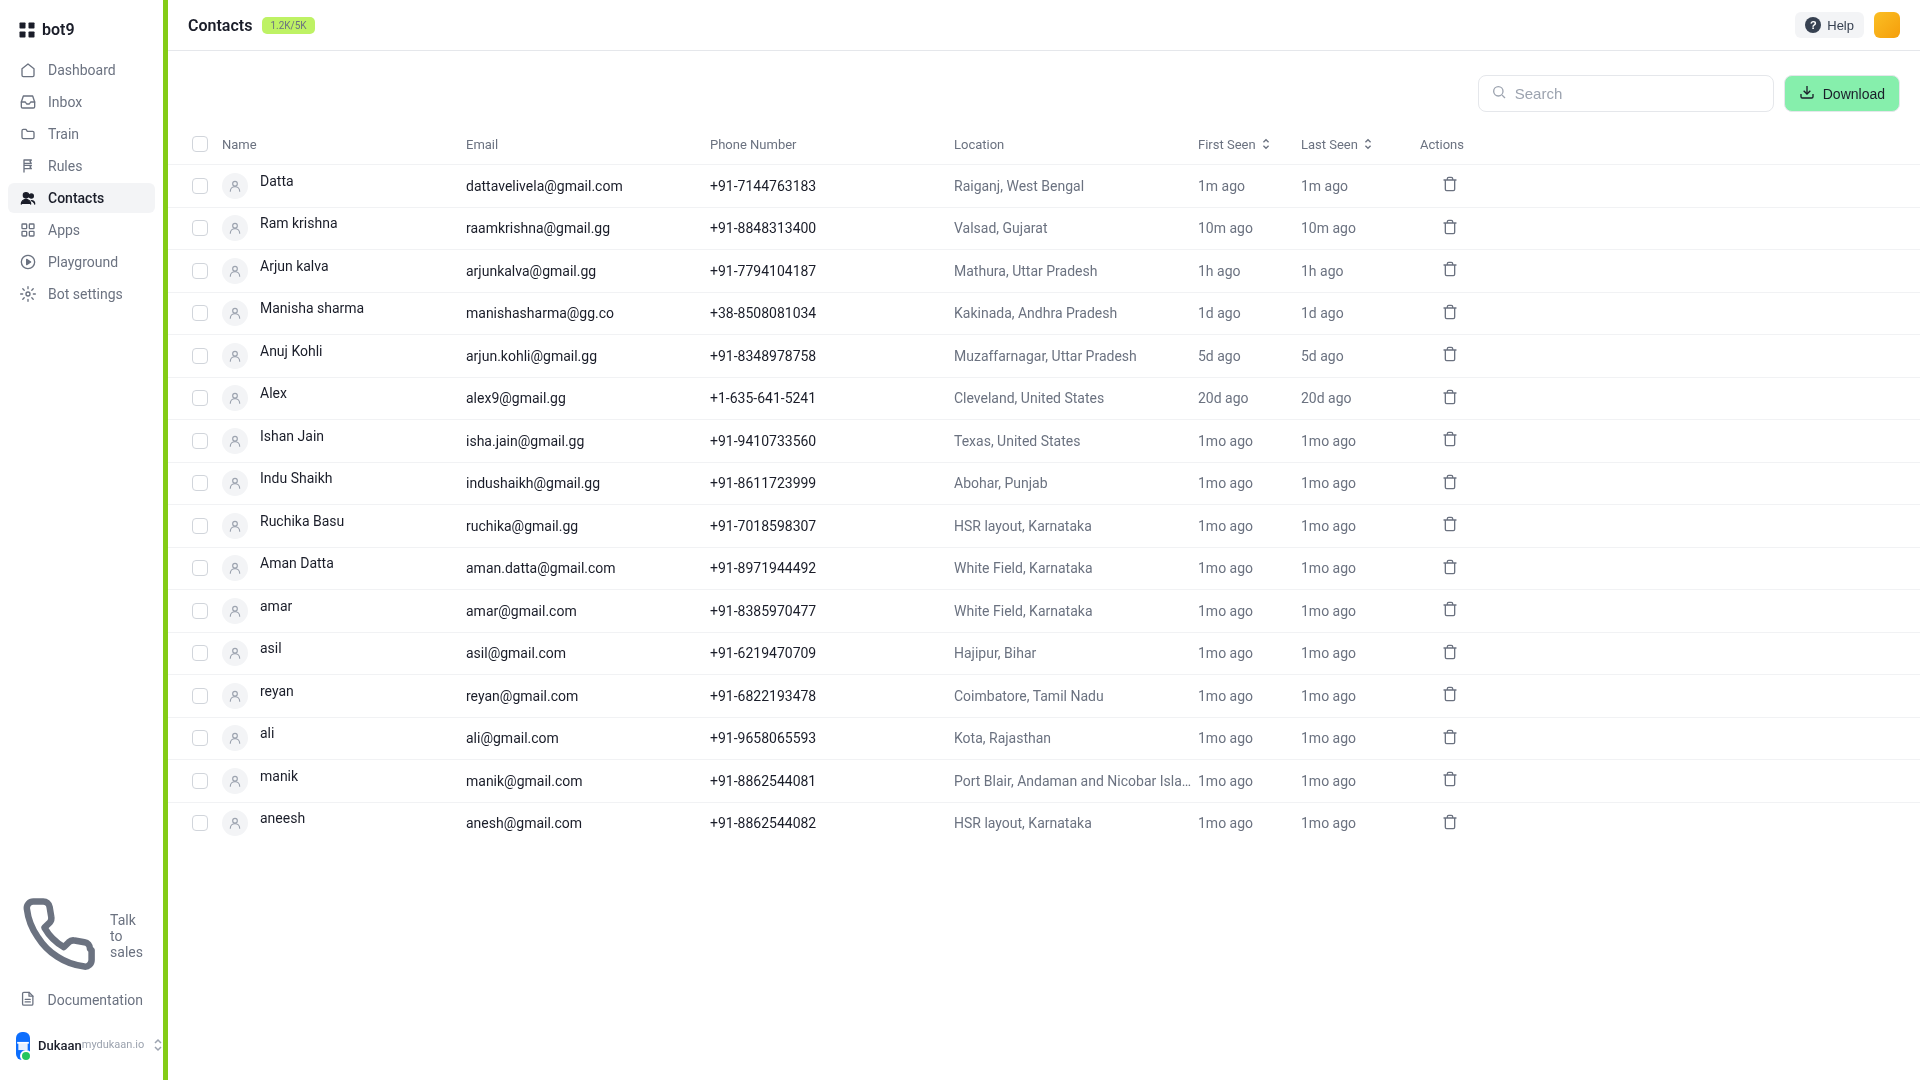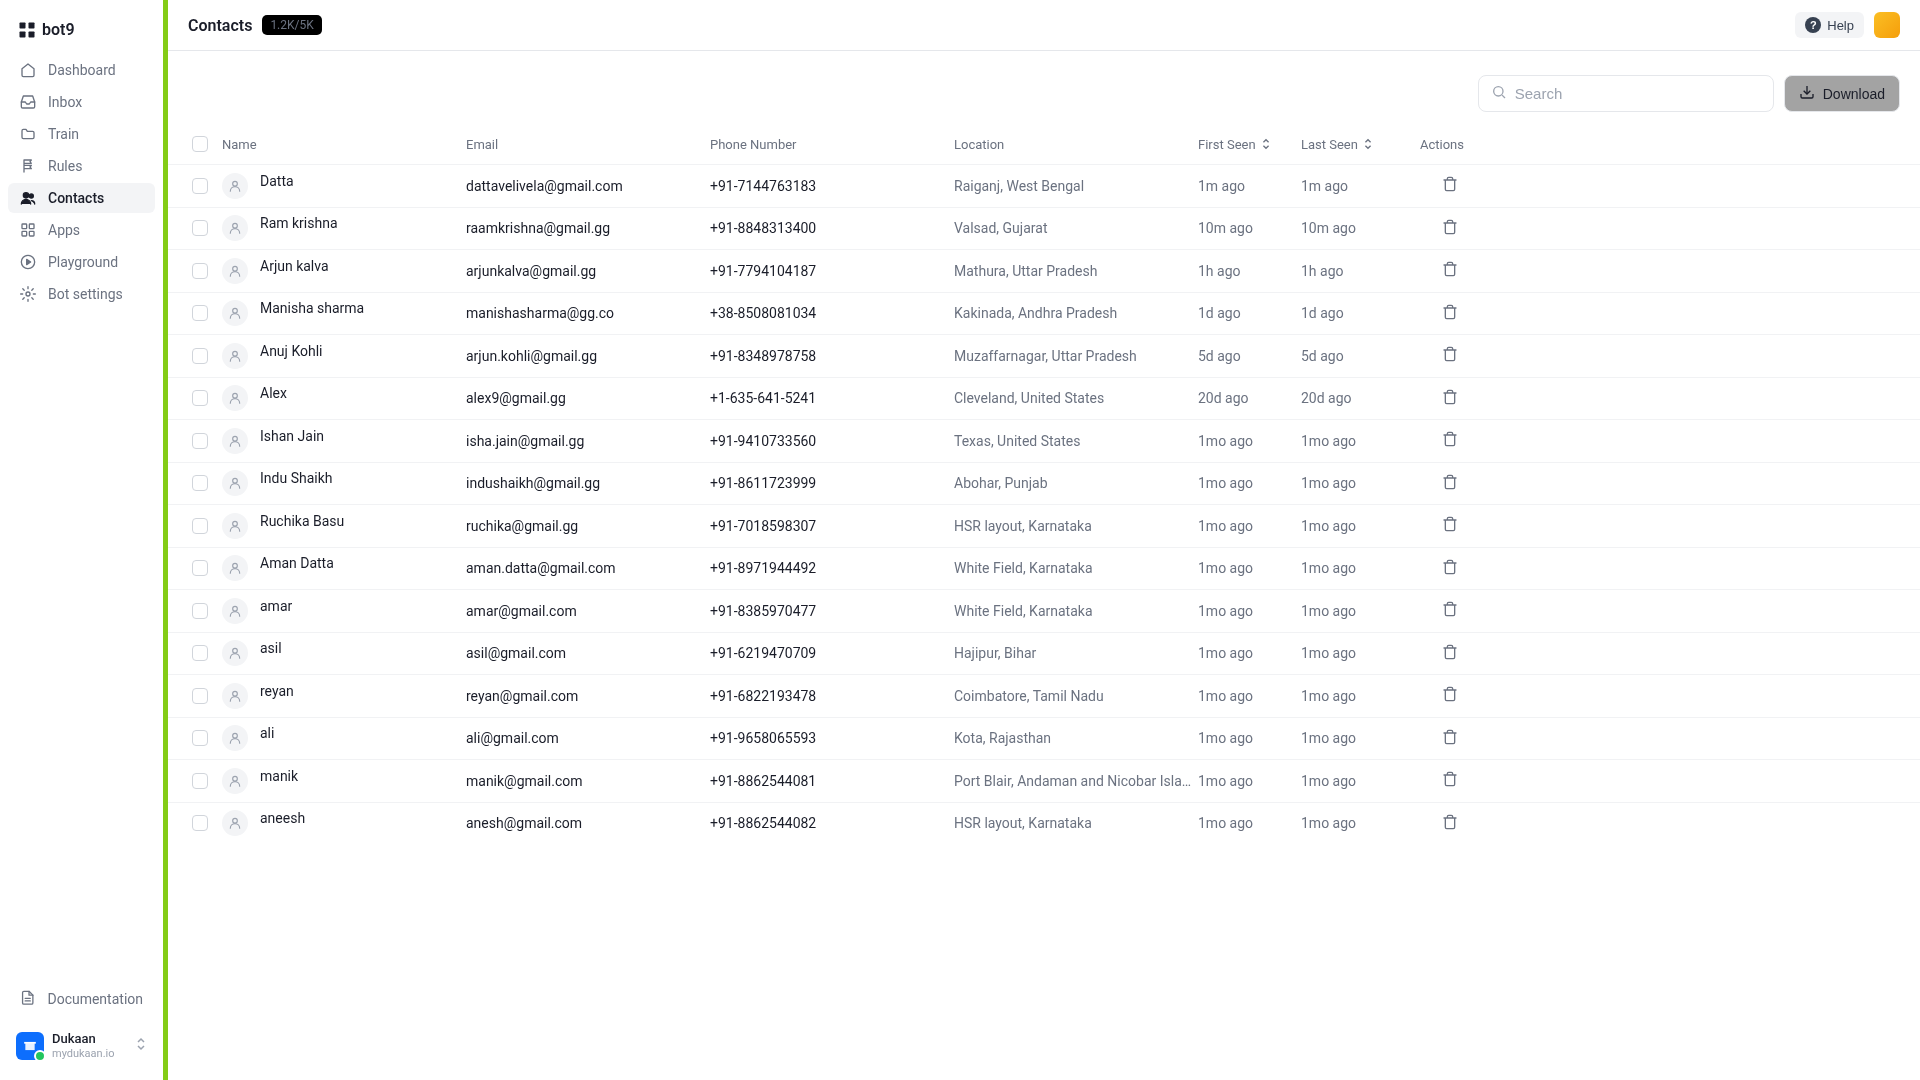--- a/index.html
+++ b/index.html
@@ -12,42 +12,42 @@
 .logo-icon { width: 18px; height: 18px; display: inline-flex; }
 .nav { display: flex; flex-direction: column; gap: 2px; }
 .nav-item { display: flex; align-items: center; gap: 12px; padding: 7px 12px; border-radius: 6px; color: #6b7280; cursor: pointer; font-size: 14px; }
 .nav-item.active { background: #f3f4f6; color: #1a1d29; font-weight: 500; }
 .nav-item .icon { width: 16px; height: 16px; flex-shrink: 0; }
 .sidebar-spacer { flex: 1; }
 .footer-item { display: flex; align-items: center; gap: 12px; padding: 7px 12px; color: #6b7280; cursor: pointer; font-size: 14px; }
 .workspace { display: flex; align-items: center; gap: 8px; padding: 8px 8px; margin-top: 8px; cursor: pointer; border-radius: 6px; }
 .workspace-icon { width: 28px; height: 28px; background: #0d6efd; border-radius: 6px; display: flex; align-items: center; justify-content: center; color: #fff; font-size: 10px; position: relative; }
 .workspace-icon::after { content: ""; position: absolute; bottom: -2px; right: -2px; width: 8px; height: 8px; background: #22c55e; border-radius: 50%; border: 2px solid #fff; }
-.workspace-text { display: flex; flex-direction: column; line-height: 1.2; }
+.workspace-text { display: flex; flex-direction: row; line-height: 1.2; }
 .workspace-name { font-size: 13px; font-weight: 500; color: #1a1d29; }
 .workspace-url { font-size: 11px; color: #9ca3af; }
 .workspace-chevron { margin-left: auto; color: #9ca3af; }
 
 
 .main { flex: 1; display: flex; flex-direction: column; overflow: hidden; }
 .topbar { display: flex; align-items: center; padding: 12px 20px; border-bottom: 1px solid #e5e7eb; gap: 10px; }
 .page-title { font-size: 16px; font-weight: 600; }
-.pill { background: #000000; color: #6b7280; font-size: 12px; padding: 3px 8px; border-radius: 5px; }
+.pill { background: #bef264; color: #6b7280; font-size: 10px; padding: 3px 8px; border-radius: 5px; }
 .topbar-spacer { flex: 1; }
 .help-btn { display: flex; align-items: center; gap: 6px; background: #f3f4f6; border: none; padding: 5px 10px; border-radius: 6px; font-size: 13px; color: #374151; cursor: pointer; }
 .help-btn .qicon { width: 16px; height: 16px; background: #374151; color: #fff; border-radius: 50%; display: inline-flex; align-items: center; justify-content: center; font-size: 11px; font-weight: bold; }
 .avatar { width: 26px; height: 26px; border-radius: 6px; background: linear-gradient(135deg,#fbbf24,#f59e0b); }
 
 
 .toolbar { display: flex; align-items: center; padding: 24px 20px 18px; gap: 10px; }
 .toolbar-spacer { flex: 1; }
 .search { display: flex; align-items: center; gap: 8px; border: 1px solid #e5e7eb; border-radius: 8px; padding: 8px 12px; width: 296px; color: #9ca3af; }
 .search input { border: none; outline: none; font-size: 15px; width: 100%; color: #1a1d29; }
 .search input::placeholder { color: #9ca3af; }
-.dl-btn { display: flex; align-items: center; gap: 8px; border: 1px solid #e5e7eb; background: #a3a3a3; border-radius: 8px; padding: 8px 14px; font-size: 14px; font-weight: 500; cursor: pointer; color: #1a1d29; }
+.dl-btn { display: flex; align-items: center; gap: 8px; border: 1px solid #e5e7eb; background: #86efac; border-radius: 8px; padding: 8px 14px; font-size: 14px; font-weight: 500; cursor: pointer; color: #1a1d29; }
 
 
 .table { flex: 1; overflow-y: auto; }
 .thead, .trow { display: grid; grid-template-columns: 44px 244px 244px 244px 244px 103px 103px 60px; align-items: center; padding: 0 10px; }
 .thead { color: #6b7280; font-size: 13px; padding-top: 6px; padding-bottom: 12px; }
 .th { display: flex; align-items: center; gap: 4px; }
 .th.actions { justify-content: flex-end; }
 .sort-icon { width: 12px; height: 12px; }
 .trow { border-top: 1px solid #f1f2f4; height: 42.5px; }
 .checkbox { width: 16px; height: 16px; border: 1.5px solid #d1d5db; border-radius: 4px; cursor: pointer; margin: 0 auto; }
@@ -134,20 +134,26 @@
         <div class="nav-item">
           <span class="icon"><svg viewBox="0 0 24 24" fill="none" stroke="currentColor" stroke-width="2" stroke-linecap="round" stroke-linejoin="round">
               <circle cx="12" cy="12" r="3"></circle>
               <path d="M12 1v3m0 16v3M4.2 4.2l2.1 2.1m11.4 11.4 2.1 2.1M1 12h3m16 0h3M4.2 19.8l2.1-2.1m11.4-11.4 2.1-2.1"></path>
             </svg></span>
           <span>Bot settings</span>
         </div>
       </nav>
     <div class="sidebar-spacer"></div>
     <div id="footer-nav">
+        <div class="footer-item">
+          <span class="icon"><svg viewBox="0 0 24 24" fill="none" stroke="currentColor" stroke-width="2" stroke-linecap="round" stroke-linejoin="round">
+              <path d="M22 17v3a2 2 0 0 1-2.2 2 19 19 0 0 1-8.3-3 19 19 0 0 1-6-6A19 19 0 0 1 2.1 4.2 2 2 0 0 1 4.1 2h3a2 2 0 0 1 2 1.7l.5 3a2 2 0 0 1-.5 1.8L7.5 10a16 16 0 0 0 6 6l1.5-1.5a2 2 0 0 1 1.8-.5l3 .5a2 2 0 0 1 1.7 2z"></path>
+            </svg></span>
+          <span>Talk to sales</span>
+        </div>
         <div class="footer-item">
           <span class="icon"><svg viewBox="0 0 24 24" fill="none" stroke="currentColor" stroke-width="2" stroke-linecap="round" stroke-linejoin="round">
               <path d="M14 2H6a2 2 0 0 0-2 2v16a2 2 0 0 0 2 2h12a2 2 0 0 0 2-2V8z"></path>
               <path d="M14 2v6h6M8 13h8M8 17h8"></path>
             </svg></span>
           <span>Documentation</span>
         </div>
       </div>
     <div class="workspace">
       <div class="workspace-icon">

